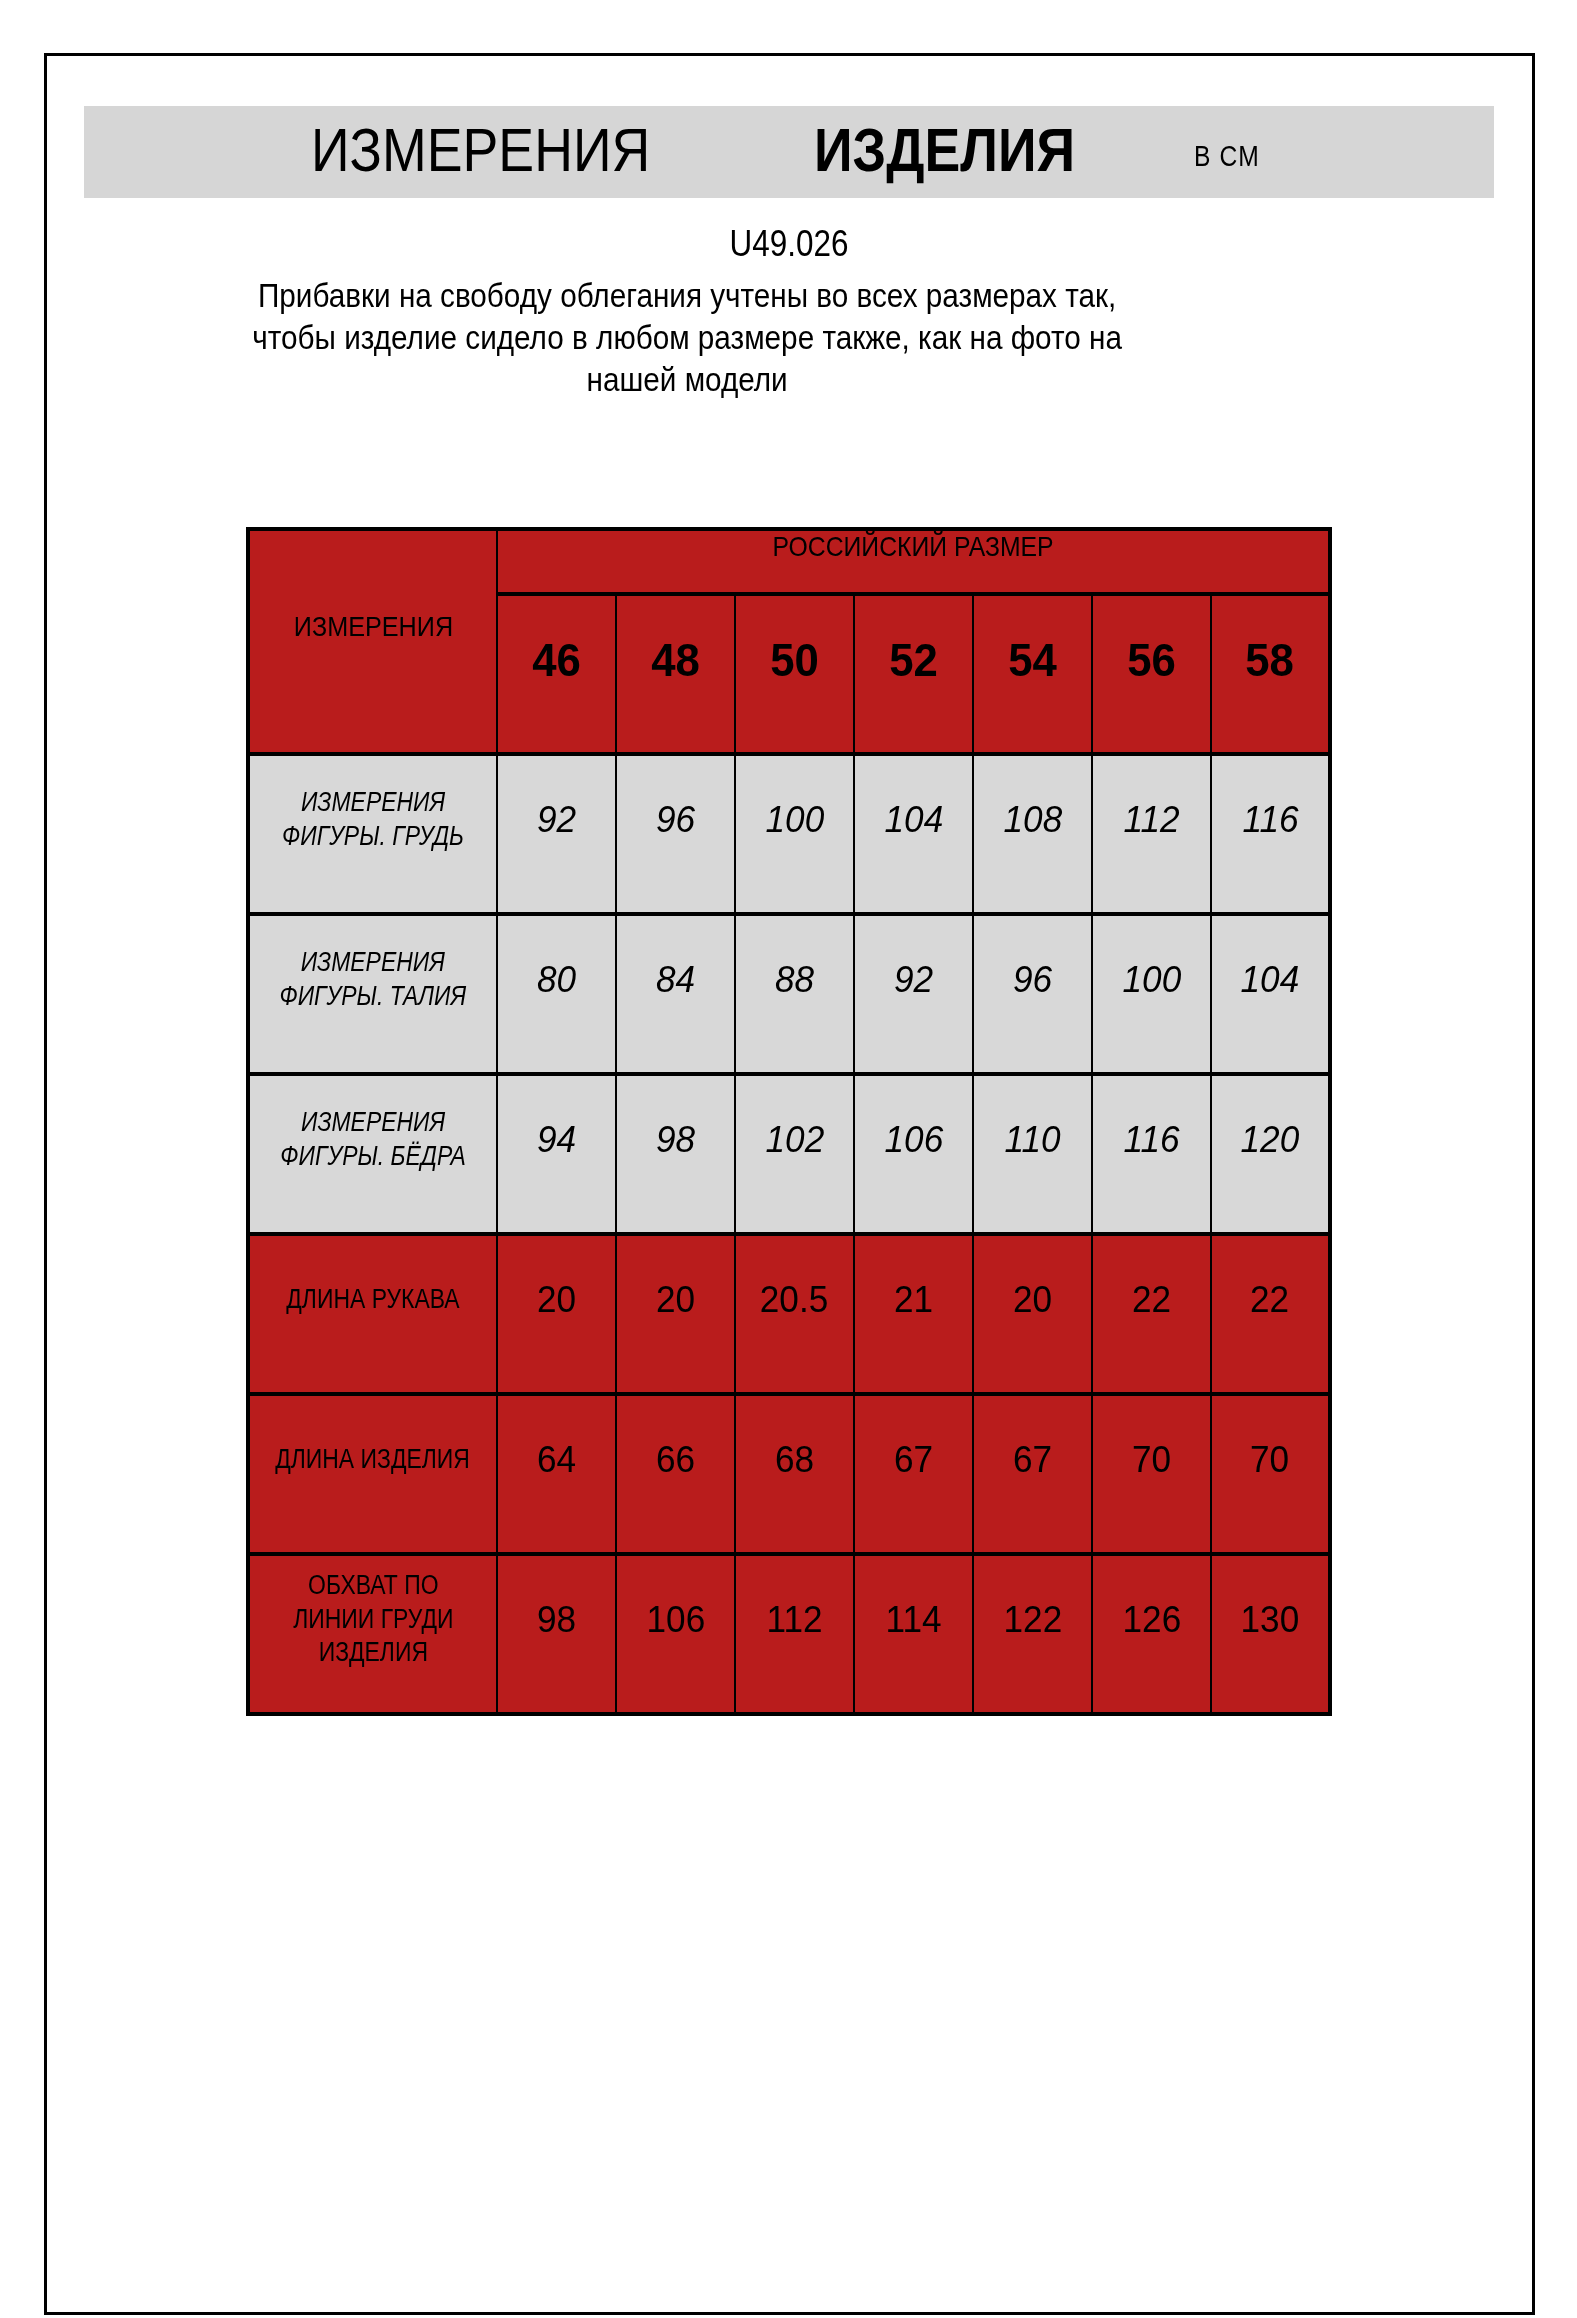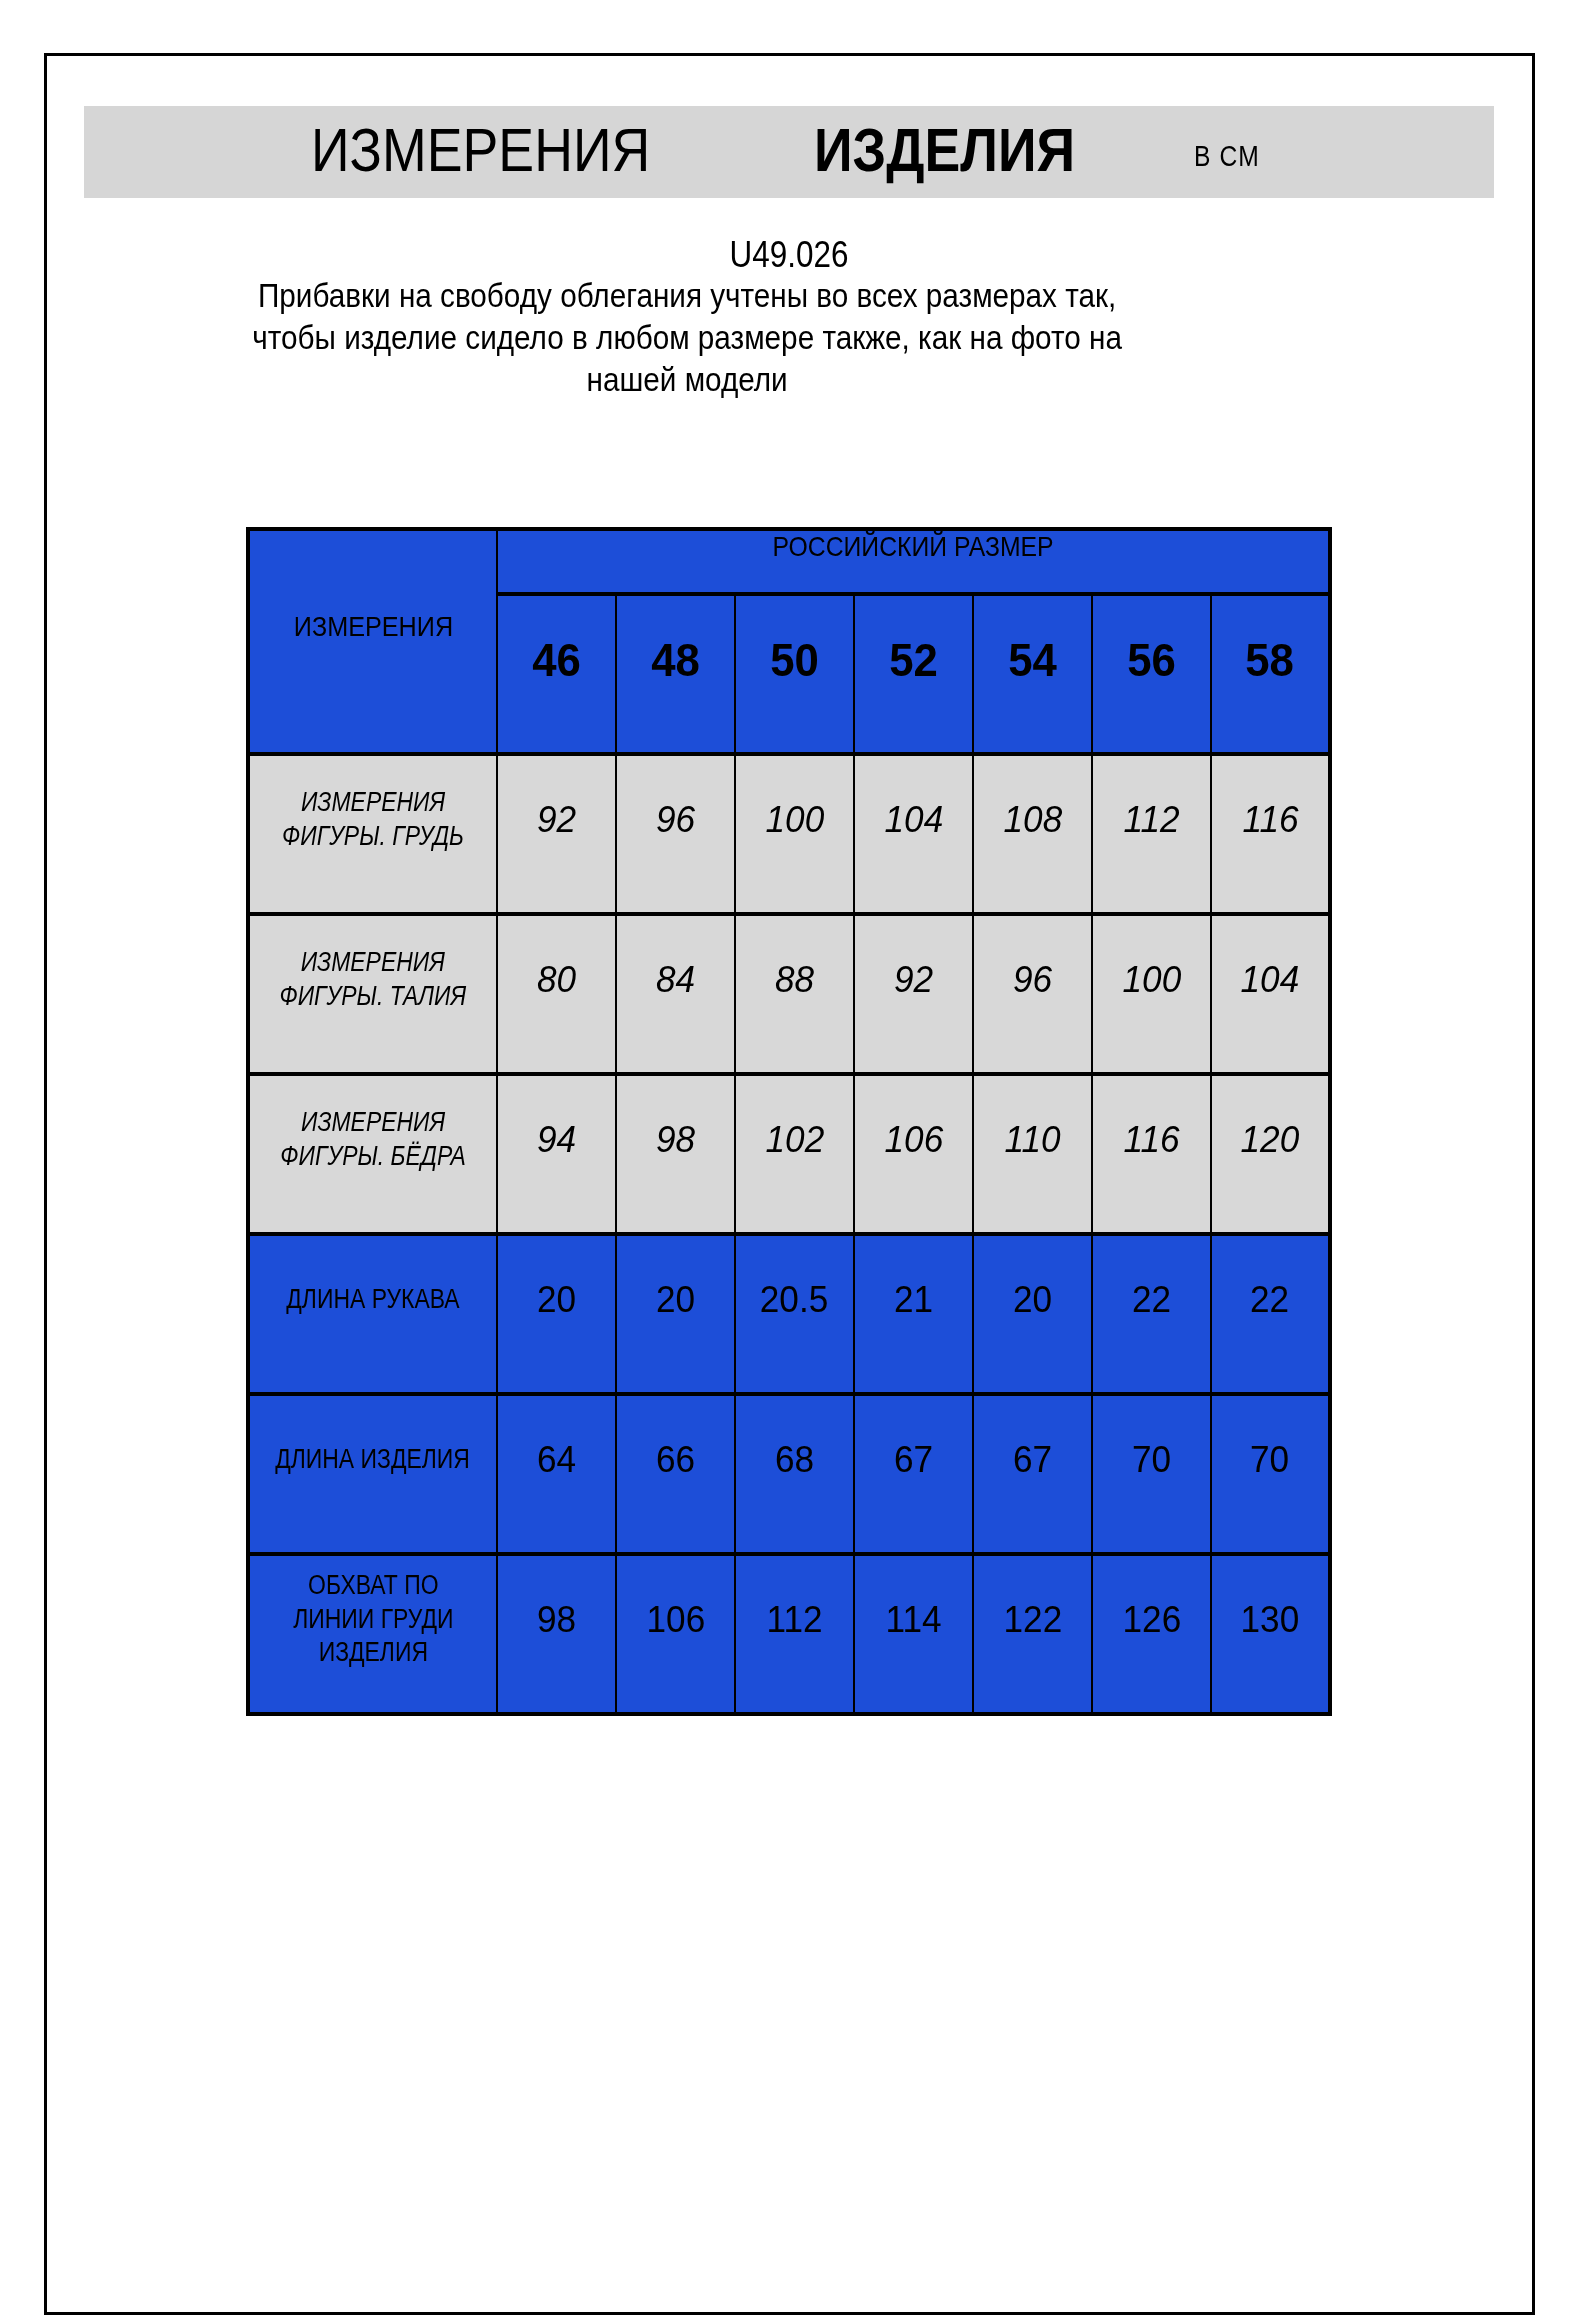--- a/index.html
+++ b/index.html
@@ -24,21 +24,21 @@
   }
   .title-word.w1{left:227px;font-weight:400;}
   .title-word.w2{left:730px;font-weight:700;}
   .title-unit{
     position:absolute;top:50%;left:1110px;font-size:29px;line-height:1;white-space:nowrap;
     transform:translateY(-36%) scaleX(0.85);transform-origin:left center;font-weight:400;
     letter-spacing:1.3px;
   }
   .article{
     position:absolute;left:0;top:225px;width:1578px;text-align:center;
-    font-size:37px;line-height:1;margin-top:11px;
+    font-size:37px;line-height:1;
   }
   .article span{display:inline-block;transform:scaleX(0.85);}
   .note{
     position:absolute;left:0;top:275px;width:1374px;text-align:center;
     font-size:33px;line-height:42px;
   }
   .note .cond{white-space:pre-line;}
   .cond{display:inline-block;transform:scaleX(0.9);transform-origin:center center;text-align:center;}
   .cond.narrow{transform:scaleX(0.85);}
   .cond.digits{transform:scaleX(0.95);}
@@ -46,21 +46,21 @@
   table.size-table{
     position:absolute;left:246px;top:527px;
     border-collapse:collapse;table-layout:fixed;
     border:4.5px solid #000;
   }
   table.size-table td{
     border-left:2.6px solid #000;border-right:2.6px solid #000;
     border-top:4.5px solid #000;border-bottom:4.5px solid #000;
     text-align:center;vertical-align:middle;
     padding:0 0 29px 0;box-sizing:border-box;
-    background:#1d4ed8;
+    background:#b91c1c;
   }
   td.corner{font-size:28px;}
   td.size-header-cell{font-size:27.5px;padding-bottom:0;height:42px;}
   td.size-cell{font-size:46px;font-weight:700;height:160px;}
   tr.data-row{height:160px;}
   tr.data-row td.label-cell{font-size:27px;line-height:1.25;}
   tr.data-row td.value-cell{font-size:37px;}
   tr.gray td{background:#d8d8d8;}
   tr.italic td{font-style:italic;}
   .pre{white-space:pre-line;}

